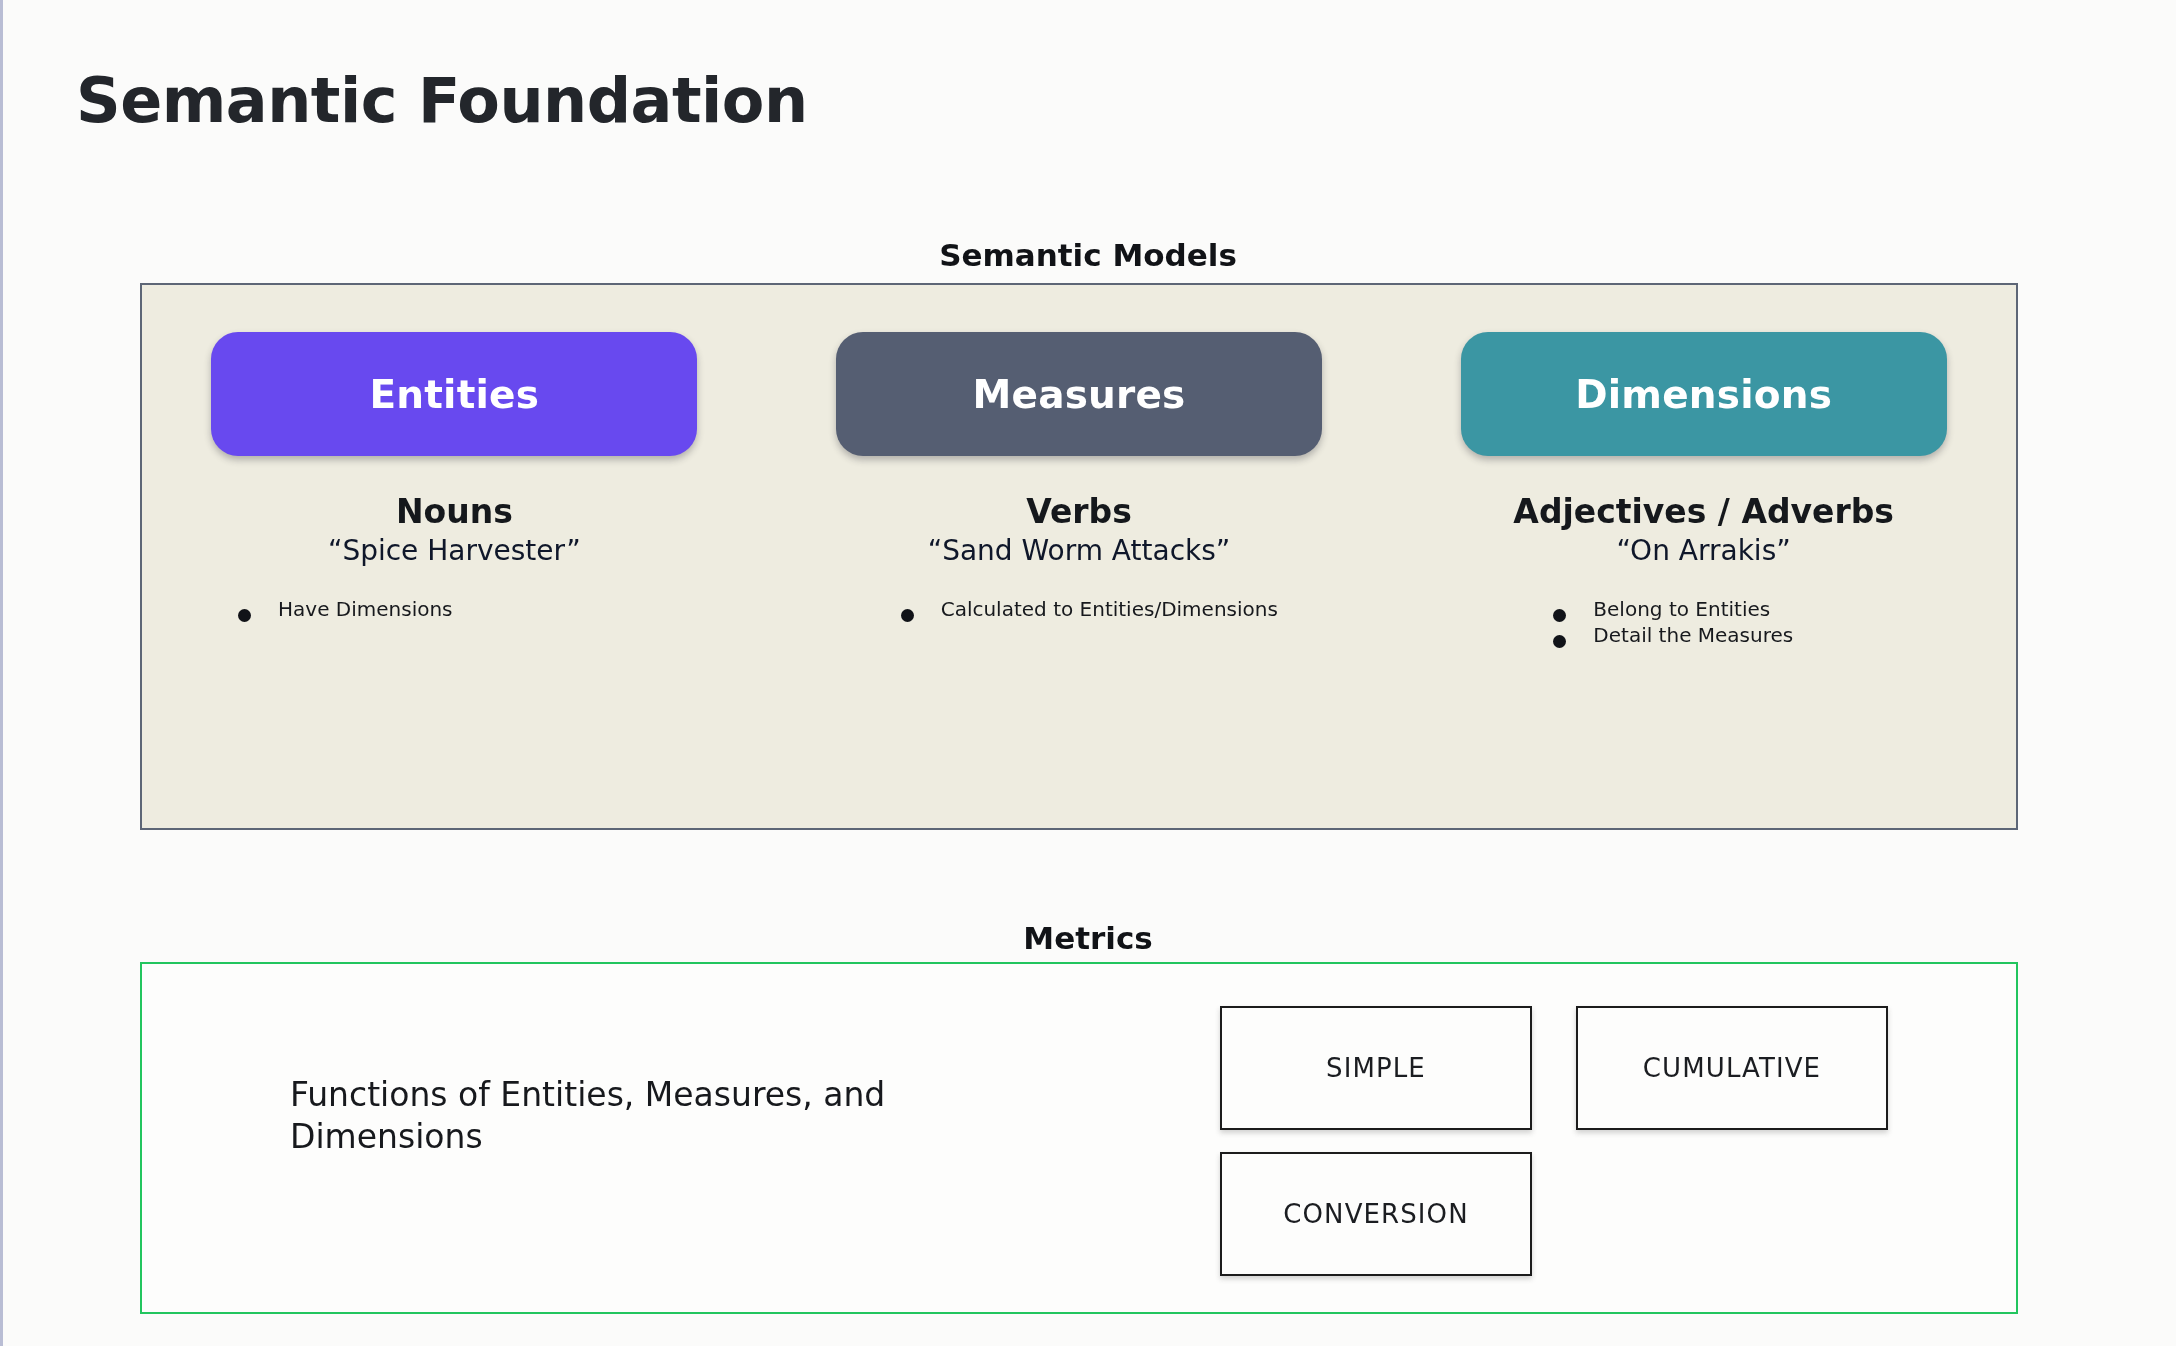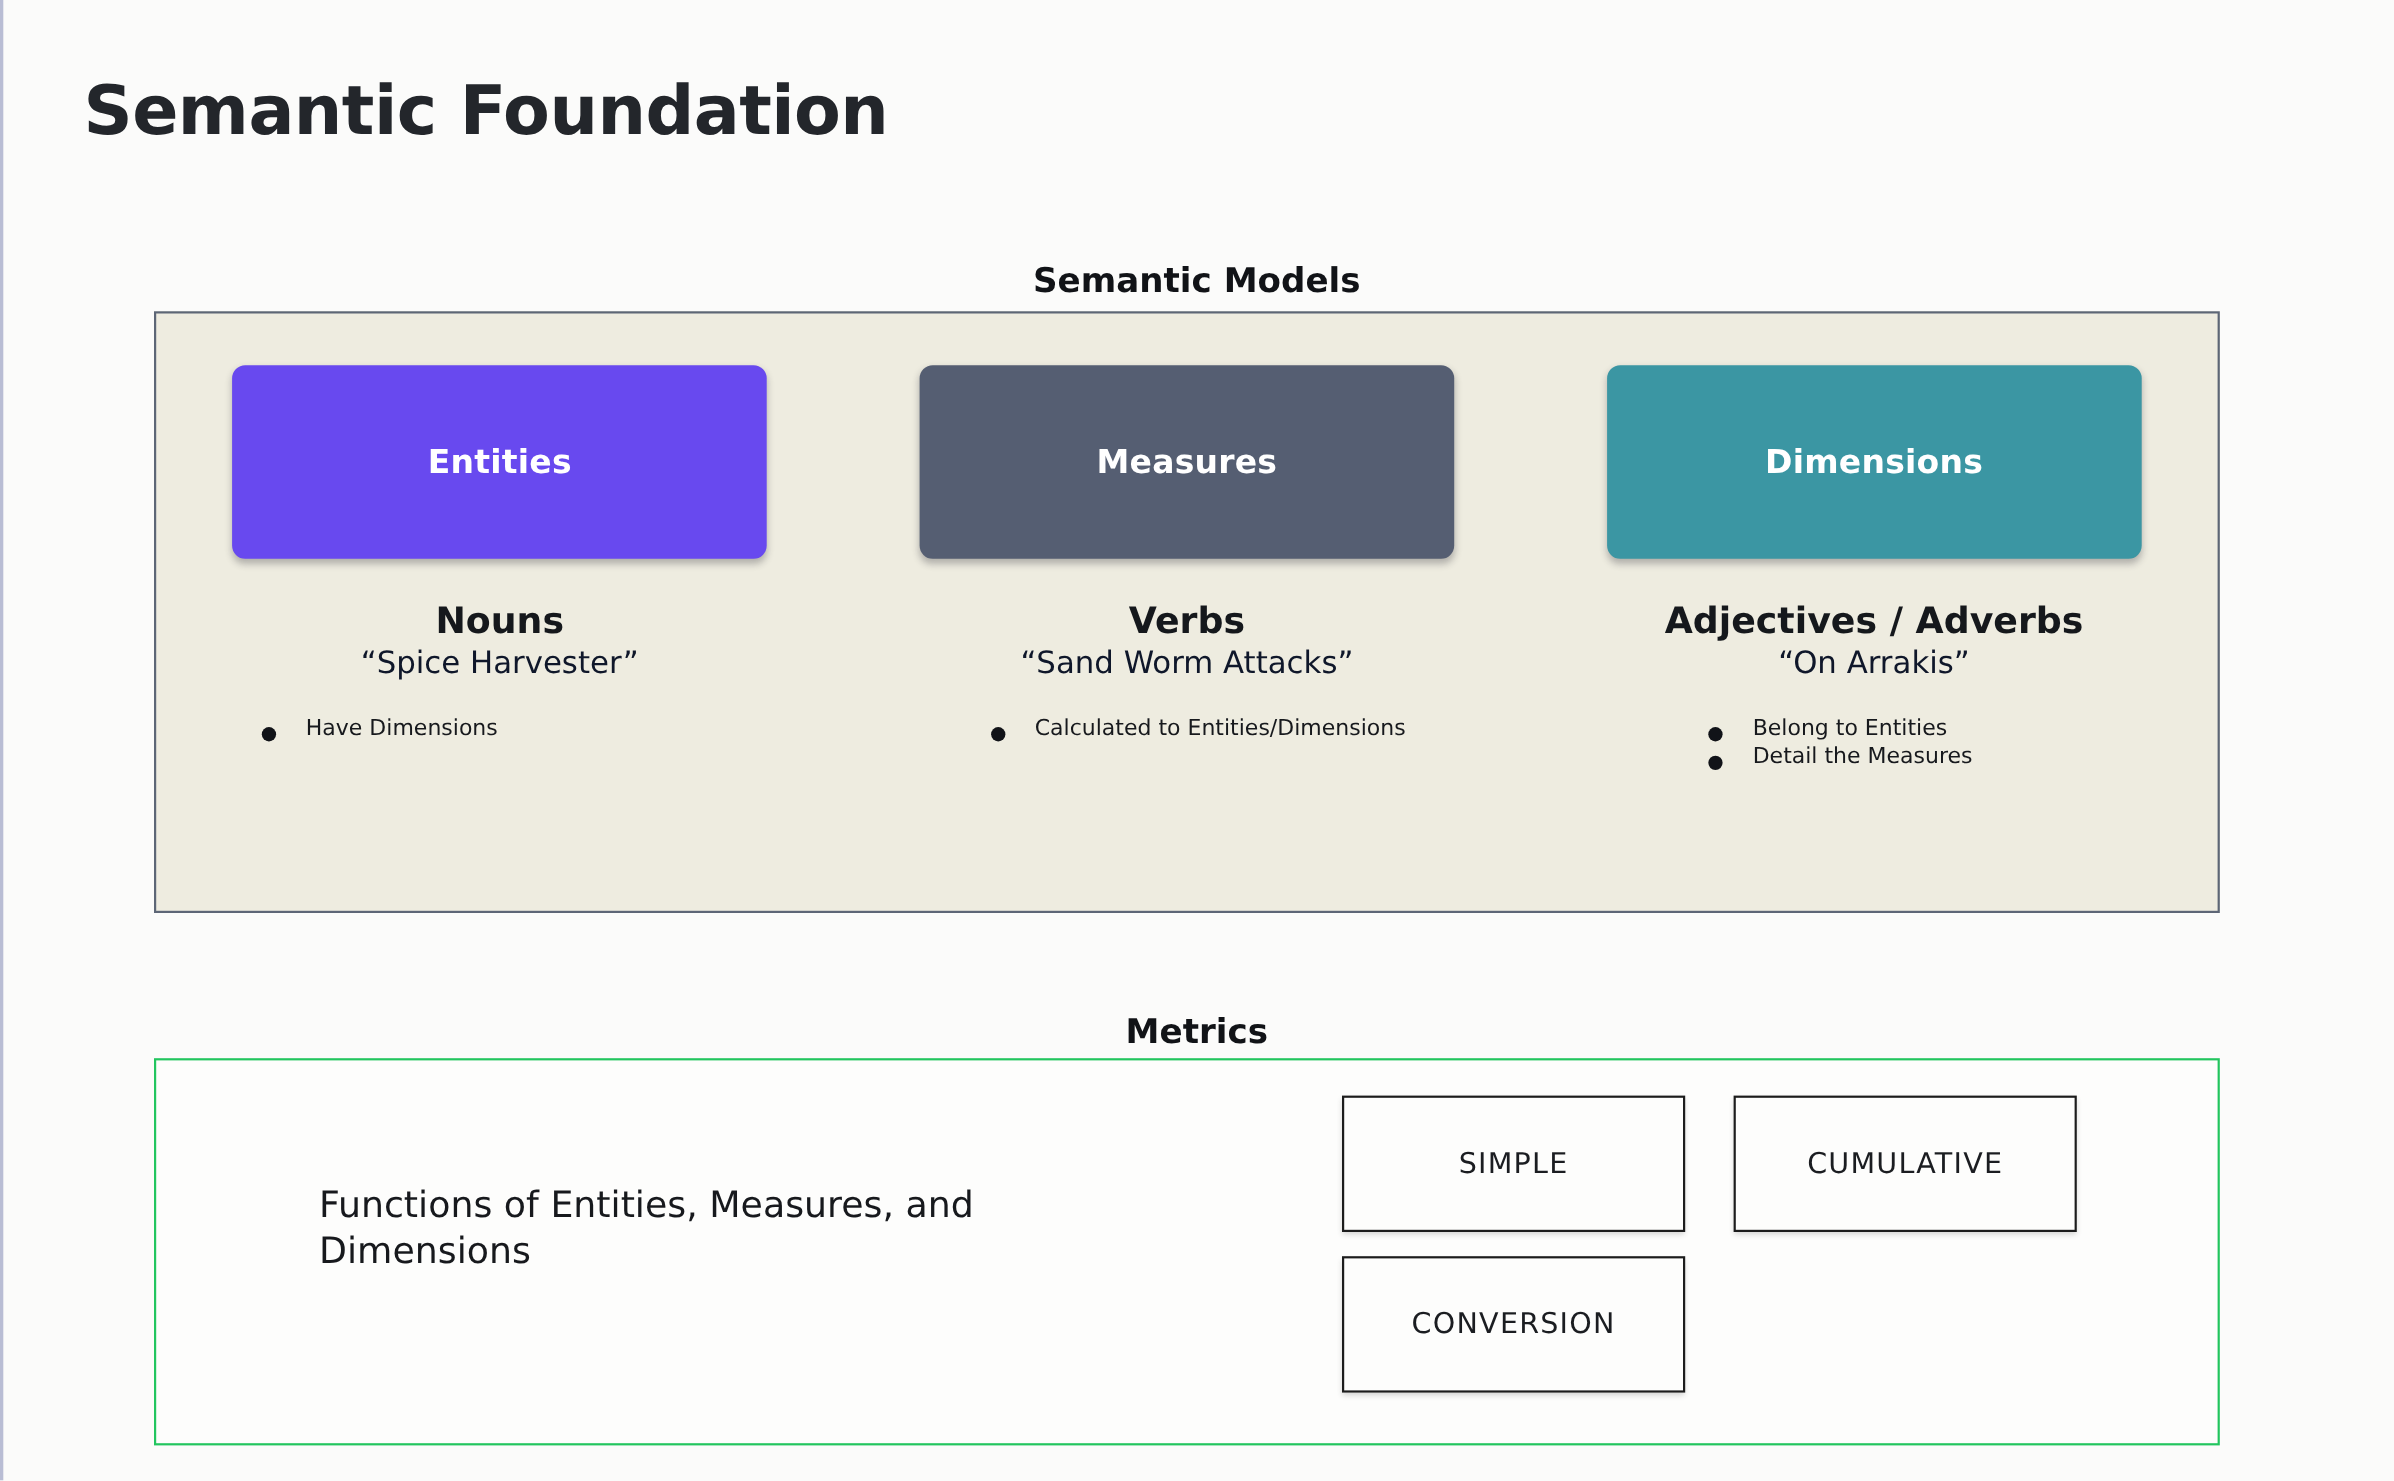--- a/index.html
+++ b/index.html
@@ -78,27 +78,27 @@
     flex: 1 1 0;
     position: relative;
     display: flex;
     flex-direction: column;
     align-items: center;
     padding-top: 47px;
   }
 
   .pill {
     width: 486px;
-    height: 176px;
-    border-radius: 12px;
+    height: 124px;
+    border-radius: 27px;
     display: flex;
     align-items: center;
     justify-content: center;
     color: #ffffff;
-    font-size: 30px;
+    font-size: 39px;
     font-weight: 700;
     letter-spacing: 0.2px;
     box-shadow: 0 4px 7px rgba(40,40,50,0.30);
   }
   .pill.entities   { background: #6849ef; }
   .pill.measures   { background: #555e72; }
   .pill.dimensions { background: #3b96a3; }
 
   .pos-title {
     margin-top: 38px;
@@ -165,21 +165,21 @@
     top: 110px;
     width: 720px;
     font-size: 33px;
     line-height: 1.28;
     color: #17191d;
   }
 
   #metrics-grid {
     position: absolute;
     left: 1078px;
-    top: 32px;
+    top: 42px;
     width: 680px;
     display: grid;
     grid-template-columns: 312px 312px;
     grid-template-rows: 124px 124px;
     column-gap: 44px;
     row-gap: 22px;
   }
   .metric-box {
     border: 2px solid #1c1c1c;
     background: #fdfdfc;

